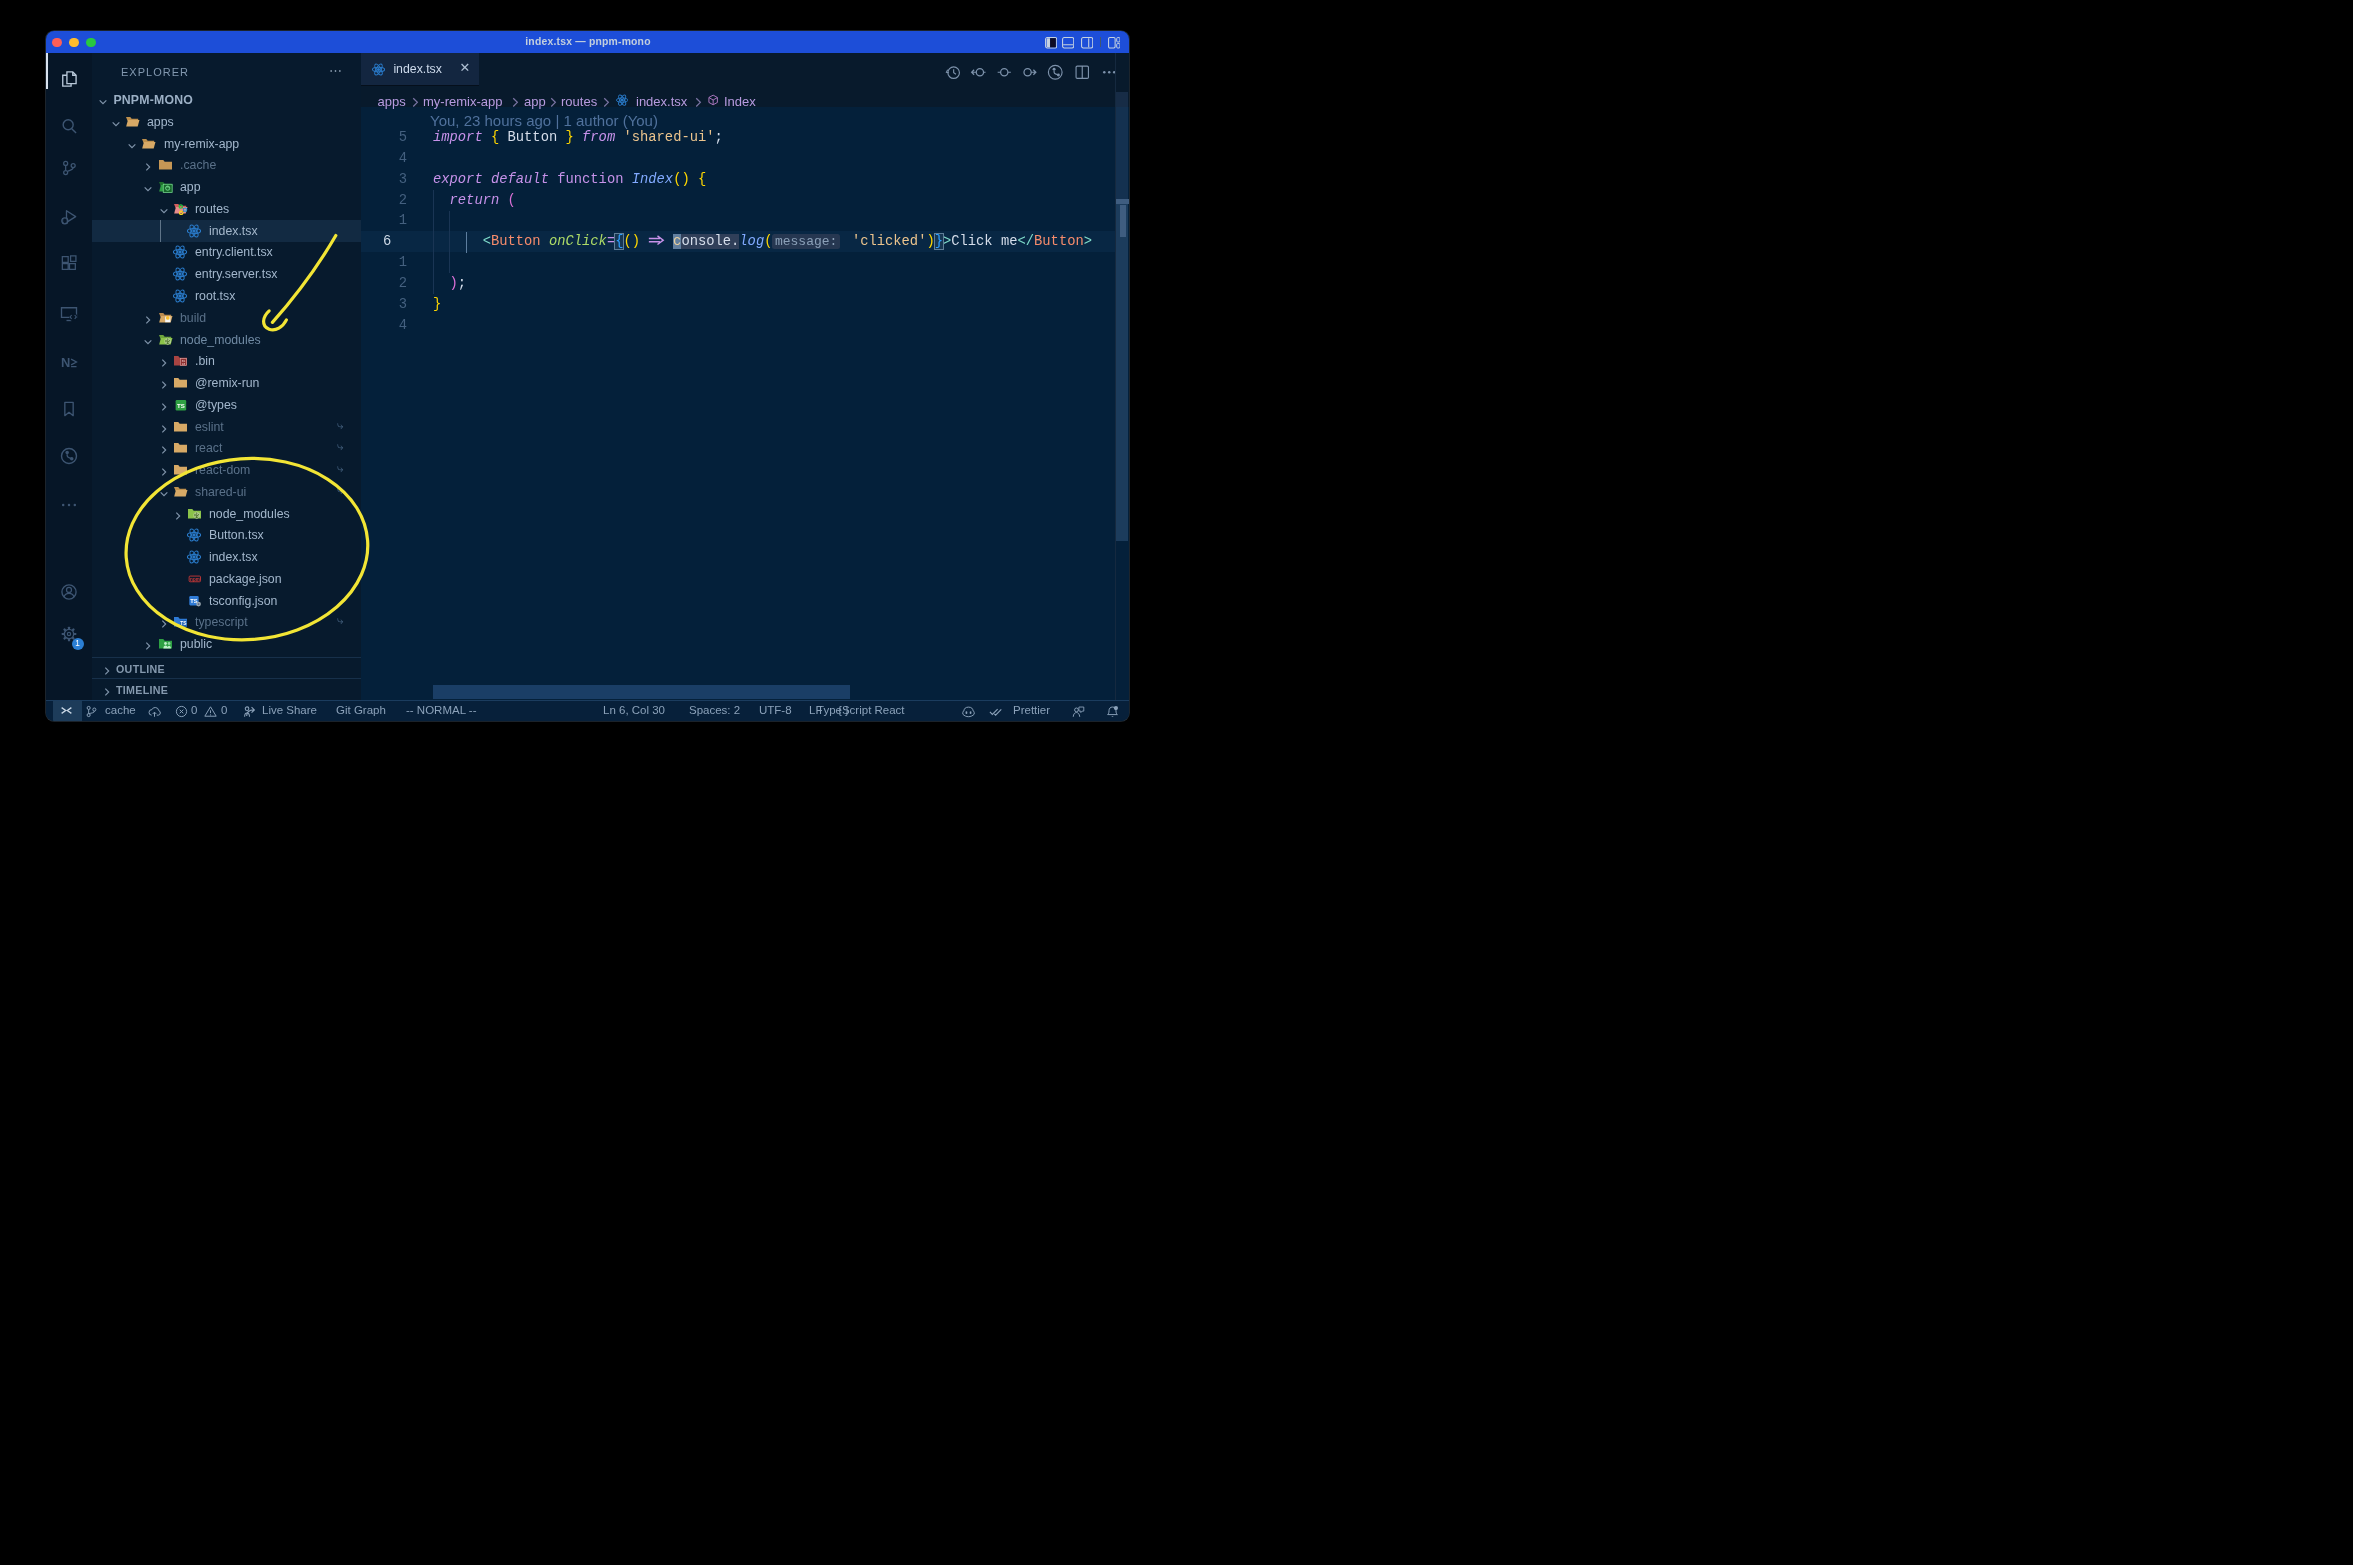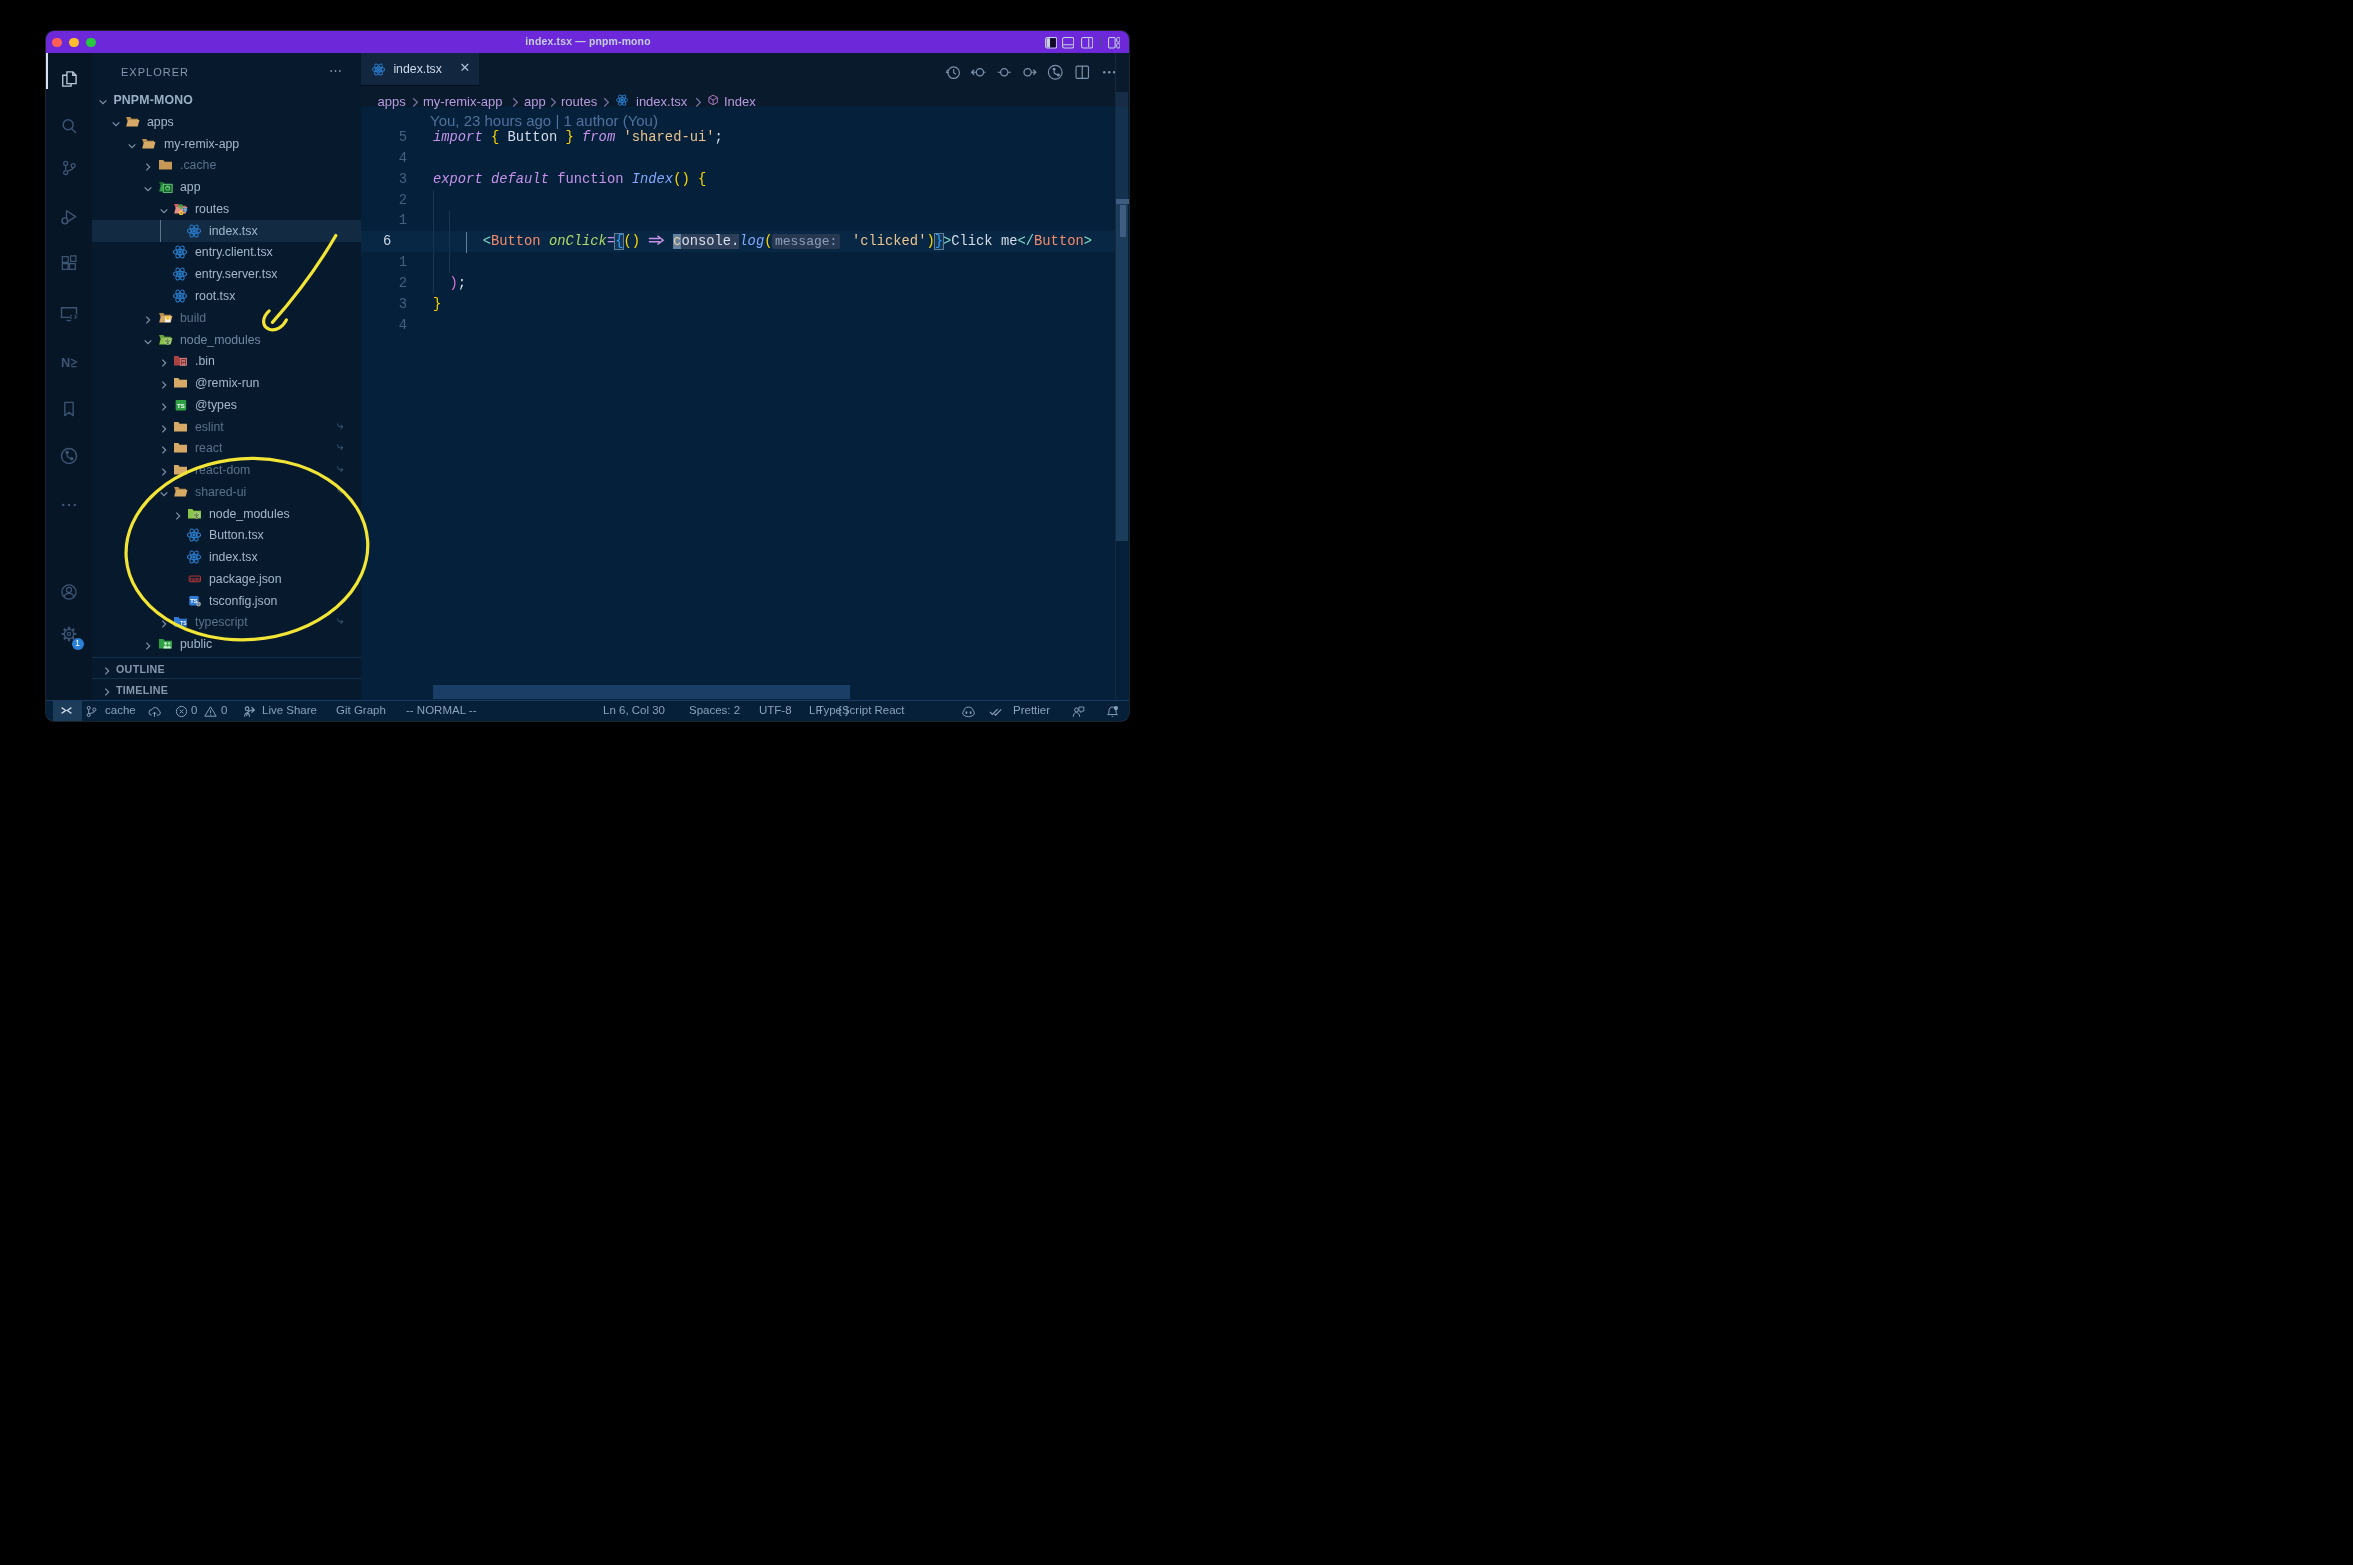--- a/index.html
+++ b/index.html
@@ -2,21 +2,21 @@
 <html style="font-size:13px"><head>
 <meta charset="utf-8">
 <style>
 * { margin:0; padding:0; box-sizing:border-box; }
 html,body { width:1177px; height:783px; background:#000; overflow:hidden; }
 body { font-family:"Liberation Sans", sans-serif; position:relative; }
 .win { position:absolute; left:46px; top:31px; width:1083px; height:690px;
   background:#04203a; border-radius:8.2px; overflow:hidden;
   box-shadow:0 0 0 0.8px rgba(130,165,200,0.28), 0 15px 41px rgba(0,0,0,0.8); }
 .abs { position:absolute; }
-.titlebar { position:absolute; left:0; top:0; width:100%; height:22px; background:#6d28d9; }
+.titlebar { position:absolute; left:0; top:0; width:100%; height:22px; background:#1d4ed8; }
 .tl { position:absolute; top:6.6px; width:9.5px; height:9.5px; border-radius:50%; }
 .tl.r { left:6.3px; background:#ff5f57; }
 .tl.y { left:23px; background:#febc2e; }
 .tl.g { left:40px;  background:#28c840; }
 .title { position:absolute; top:0; left:443px; width:198px; height:22px; line-height:22px;
   text-align:center; font-size:10.4px; font-weight:600; color:#c3cfdd; letter-spacing:0.2px; }
 .activitybar { position:absolute; left:0; top:22px; width:46px; height:647px; background:#061627; }
 .sidebar { position:absolute; left:46px; top:22px; width:269px; height:647px; background:#071a2d; }
 .sb-head { position:absolute; top:12.8px; left:29px; font-size:11px; letter-spacing:1px; color:#8298af; }
 .sb-dots { position:absolute; top:10px; left:237px; font-size:13px; letter-spacing:0.8px; color:#9db0c3; }
@@ -524,20 +524,21 @@
 <div class="ig" style="left:88px;top:105px;height:62px"></div>
 <div class="ig" style="left:105px;top:126px;height:21px;background:#5d7e9f"></div>
 <div class="blame" style="top:3.6px">You, 23 hours ago | 1 author (You)</div>
 <div class="gut" style="left:0px;top:21px;width:46px;">5</div>
         <div class="cl" style="top:21px"><span class="ct"><span class="k">import</span> <span class="gold">{</span><span class="w"> Button </span><span class="gold">}</span> <span class="k">from</span> <span class="s">'shared-ui'</span><span class="w">;</span></span></div>
 <div class="gut" style="left:0px;top:42px;width:46px;">4</div>
         <div class="cl" style="top:42px"><span class="ct"></span></div>
 <div class="gut" style="left:0px;top:63px;width:46px;">3</div>
         <div class="cl" style="top:63px"><span class="ct"><span class="k">export</span> <span class="k">default</span> <span class="kn">function</span> <span class="fnb">Index</span><span class="gold">(</span><span class="gold">)</span> <span class="gold">{</span></span></div>
 <div class="gut" style="left:0px;top:84px;width:46px;">2</div>
+        <div class="cl" style="top:84px"><span class="ct">  <span class="k">return</span> <span class="orch">(</span></span></div>
 <div class="gut" style="left:0px;top:104px;width:46px;">1</div>
 <div class="gut" style="left:0px;top:146px;width:46px;">1</div>
 <div class="gut" style="left:0px;top:167px;width:46px;">2</div>
         <div class="cl" style="top:167px"><span class="ct">  <span class="orch">)</span><span class="w">;</span></span></div>
 <div class="gut" style="left:0px;top:188px;width:46px;">3</div>
         <div class="cl" style="top:188px"><span class="ct"><span class="gold">}</span></span></div>
 <div class="gut" style="left:0px;top:209px;width:46px;">4</div>
         <div class="cl" style="top:209px"><span class="ct"></span></div>
 <div class="gut cur" style="left:22px;top:125px">6</div>
         <div class="cl" style="top:125px"><span class="ct">      <span class="teal">&lt;</span><span class="sal">Button</span> <span class="attr">onClick</span><span class="kn">=</span><span class="bm"><span class="bblue">{</span></span><span class="gold">(</span><span class="gold">)</span> <span class="arrow"><svg width="16.5" height="10.7" viewBox="0 0 20 13">

